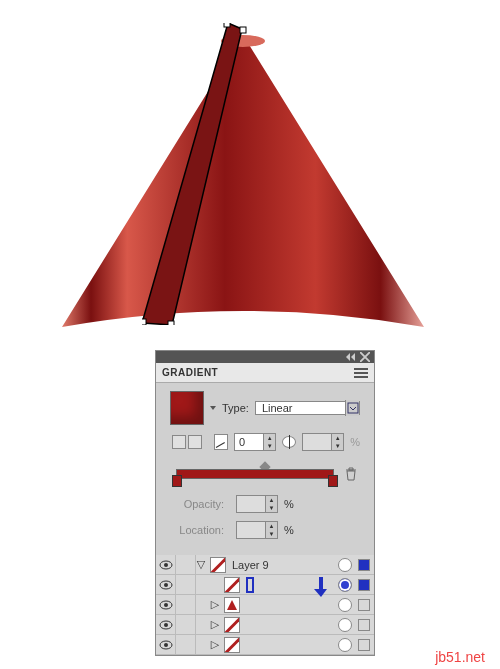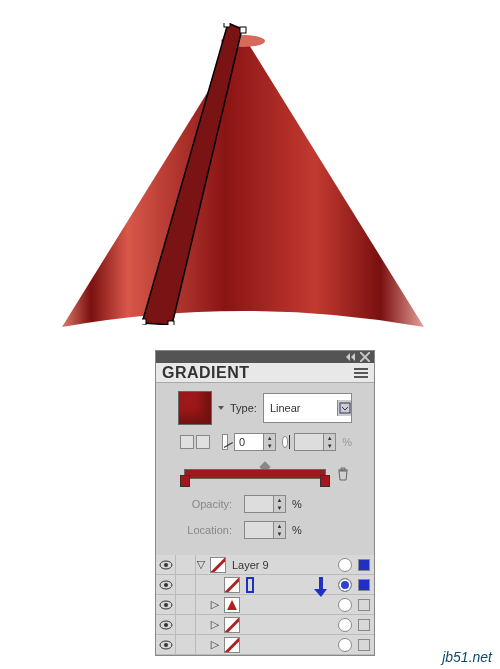--- a/index.html
+++ b/index.html
@@ -4,28 +4,28 @@
 <style>
 *{box-sizing:border-box;margin:0;padding:0;font-family:Tahoma,Arial,sans-serif;font-size:11px;color:#333}
 body{background:#fff;width:500px;height:669px;position:relative}
 .canvas{width:500px;height:320px;position:relative}
 .cone{position:absolute;left:62px;top:35px;width:362px;height:292px}
 .stripe{position:absolute;left:142px;top:23px;width:106px;height:302px}
 .panel{position:absolute;left:155px;top:350px;width:220px;background:#d0d0d0;border:1px solid #888}
 .tabbar{height:12px;background:#545454;display:flex;justify-content:flex-end;align-items:center;padding:0 4px;gap:4px}
 .tabicon{width:10px;height:8px;display:flex;align-items:center;justify-content:center}
 .hdr{height:20px;background:#e8e8e8;border-bottom:1px solid #aaa;display:flex;align-items:center;padding:0 6px;justify-content:space-between}
-.hdr-title{font-weight:bold;letter-spacing:0.5px;font-size:16px}
+.hdr-title{font-weight:bold;letter-spacing:0.5px;font-size:10px}
 .menu-icon{width:14px;height:12px;display:flex;flex-direction:column;justify-content:space-around;cursor:pointer}
 .menu-icon span{height:2px;background:#555;display:block}
-.gbody{padding:8px 22px;background:#d0d0d0}
+.gbody{padding:8px 14px;background:#d0d0d0}
 .row{display:flex;align-items:center;gap:6px;margin-bottom:8px}
 .swatch{width:34px;height:34px;background:#a01818;border:1px solid #666;box-shadow:inset -8px -8px 12px rgba(0,0,0,.3)}
 .tri{width:0;height:0;border-left:3px solid transparent;border-right:3px solid transparent;border-top:4px solid #555}
-.dd{display:flex;align-items:center;border:1px solid #888;background:#fff;height:30px}
+.dd{display:flex;align-items:center;border:1px solid #888;background:#fff;height:14px}
 .dd-val{flex:1;padding:0 6px}
 .dd-btn{width:14px;height:16px;background:#ccc;border-left:1px solid #888;display:flex;align-items:center;justify-content:center}
 .dd-btn svg{width:12px;height:12px}
 .mini-icons{display:flex;gap:2px;margin-left:2px}
 .mini{width:14px;height:14px;border:1px solid #888;background:#e0e0e0}
 .ang{width:16px;height:16px;border:1px solid #888;background:#fff;position:relative}
 .ang::after{content:"";position:absolute;left:1px;bottom:1px;width:10px;height:0;border-top:1px solid #333;transform-origin:left;transform:rotate(-30deg)}
 .numfield{display:flex;border:1px solid #888;background:#fff;height:18px}
 .numfield input{border:0;width:28px;padding:0 4px;font-size:11px;outline:none}
 .stepper{width:12px;background:#ccc;border-left:1px solid #888;display:flex;flex-direction:column}
@@ -54,21 +54,21 @@
 .thumb{width:16px;height:16px;border:1px solid #888;background:#fff;margin:0 4px;position:relative;overflow:hidden}
 .thumb.red-tri::after{content:"";position:absolute;left:2px;top:2px;width:0;height:0;border-left:5px solid transparent;border-right:5px solid transparent;border-bottom:10px solid #b02020}
 .thumb.red-diag::after{content:"";position:absolute;left:-2px;top:6px;width:20px;height:3px;background:#b02020;transform:rotate(-45deg)}
 .lname{flex:1;padding-left:2px}
 .sel-path{border:2px solid #2030c0;padding:0 2px}
 .target{width:14px;height:14px;border:1px solid #888;border-radius:50%;margin-right:6px;background:#fff}
 .target.filled{background:#3040d0;box-shadow:inset 0 0 0 2px #fff}
 .selbox{width:12px;height:12px;border:1px solid #888;margin-right:4px}
 .selbox.filled{background:#2030c0}
 .arrow-down{position:absolute;right:46px;width:14px;height:20px;pointer-events:none}
-.watermark{position:absolute;right:8px;bottom:4px;font-size:14px;color:#0c4a6e;font-style:italic}
+.watermark{position:absolute;right:15px;bottom:4px;font-size:14px;color:#ef4444;}
 </style>
 </head>
 <body>
 
 <div class="canvas">
   <svg class="cone" viewBox="0 0 362 292">
     <defs>
       <linearGradient id="cg" x1="0" x2="1">
         <stop offset="0" stop-color="#e07a6a"></stop>
           <stop offset=".08" stop-color="#7a1010"></stop>

